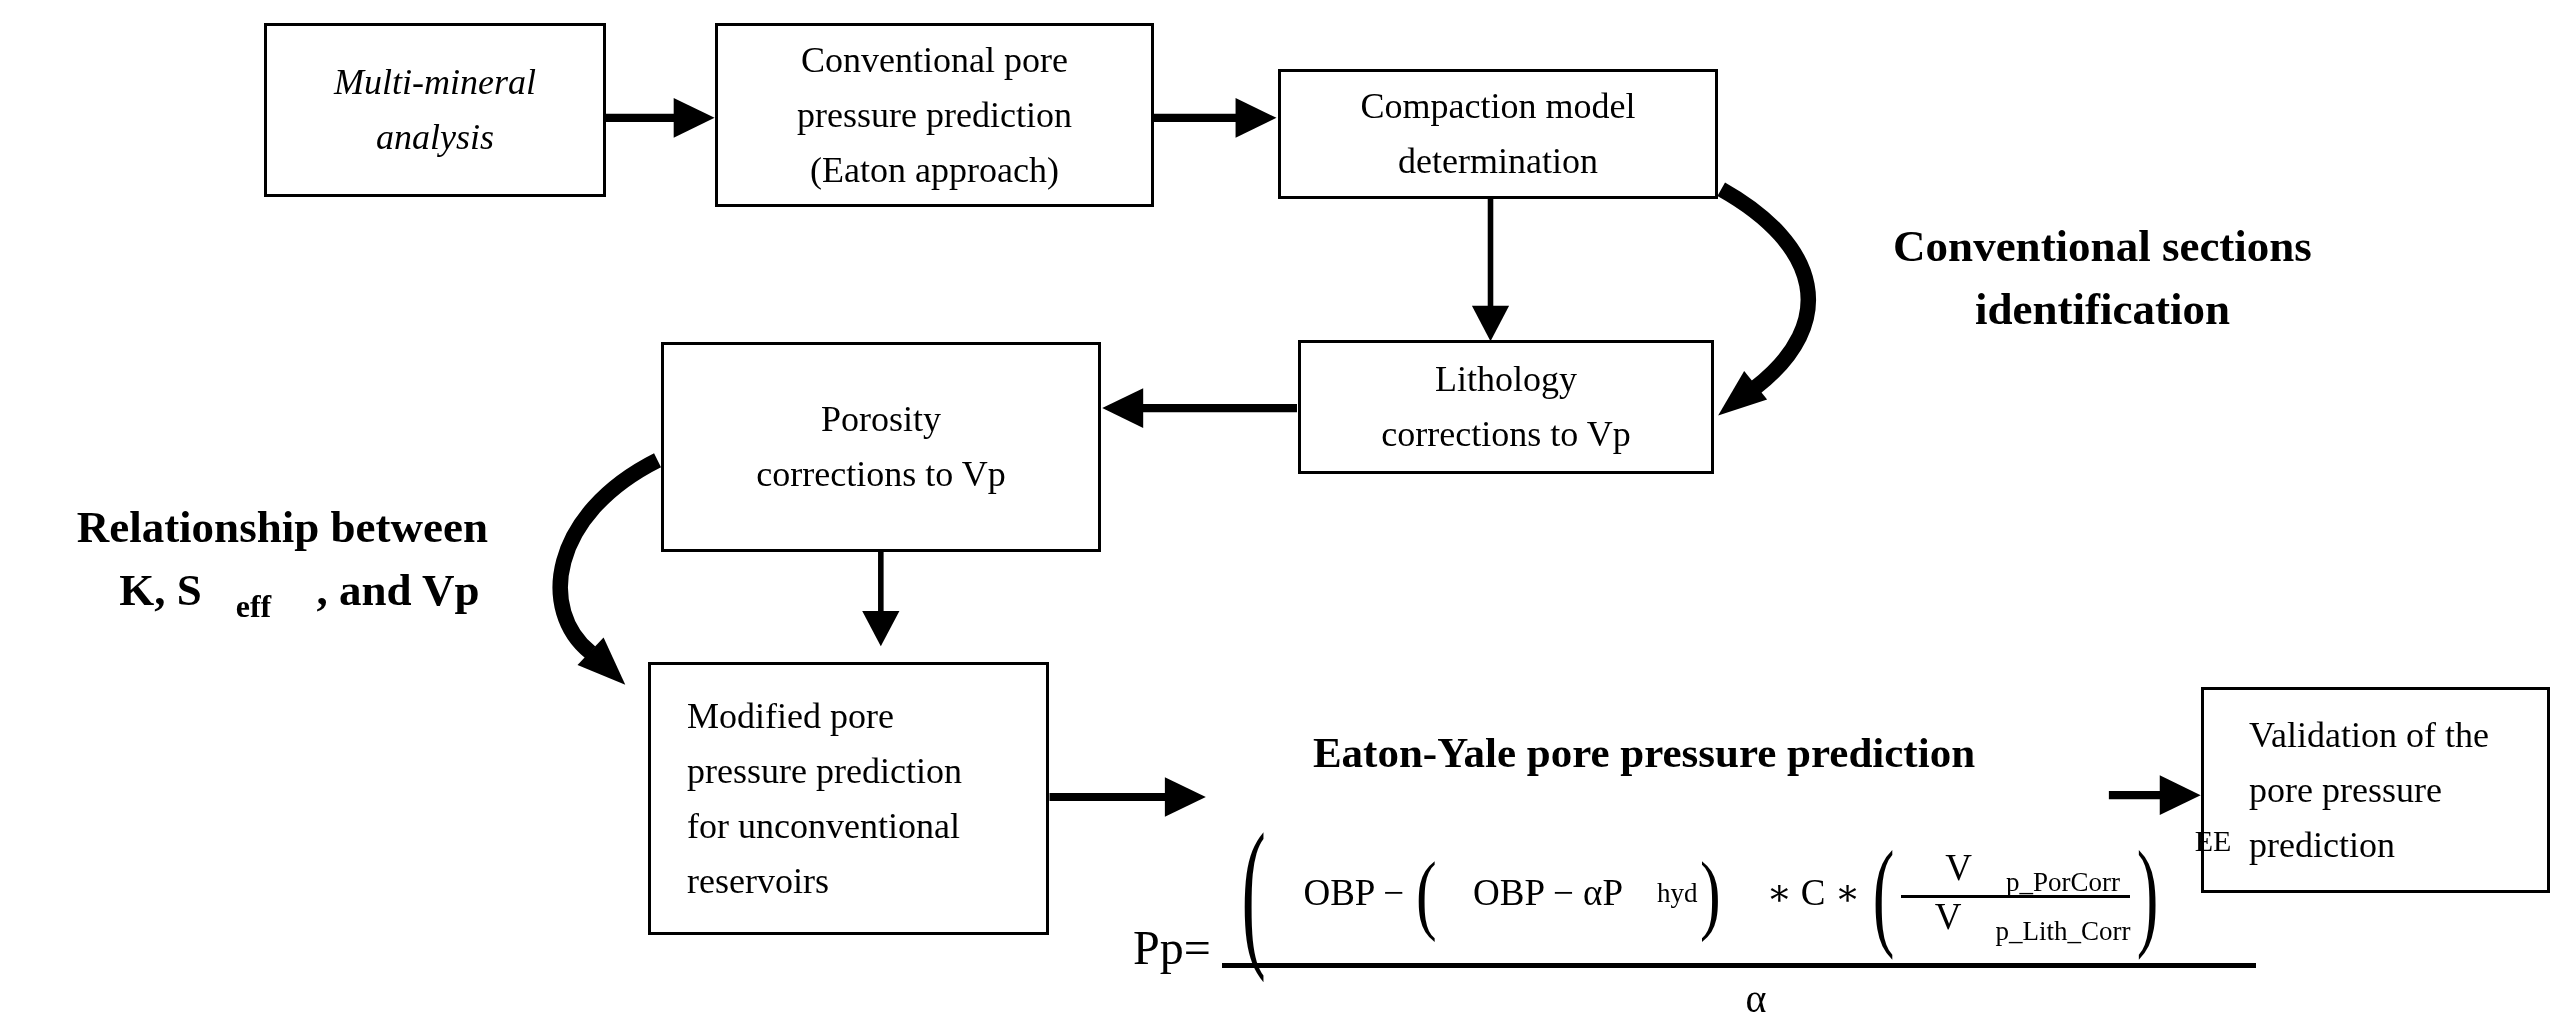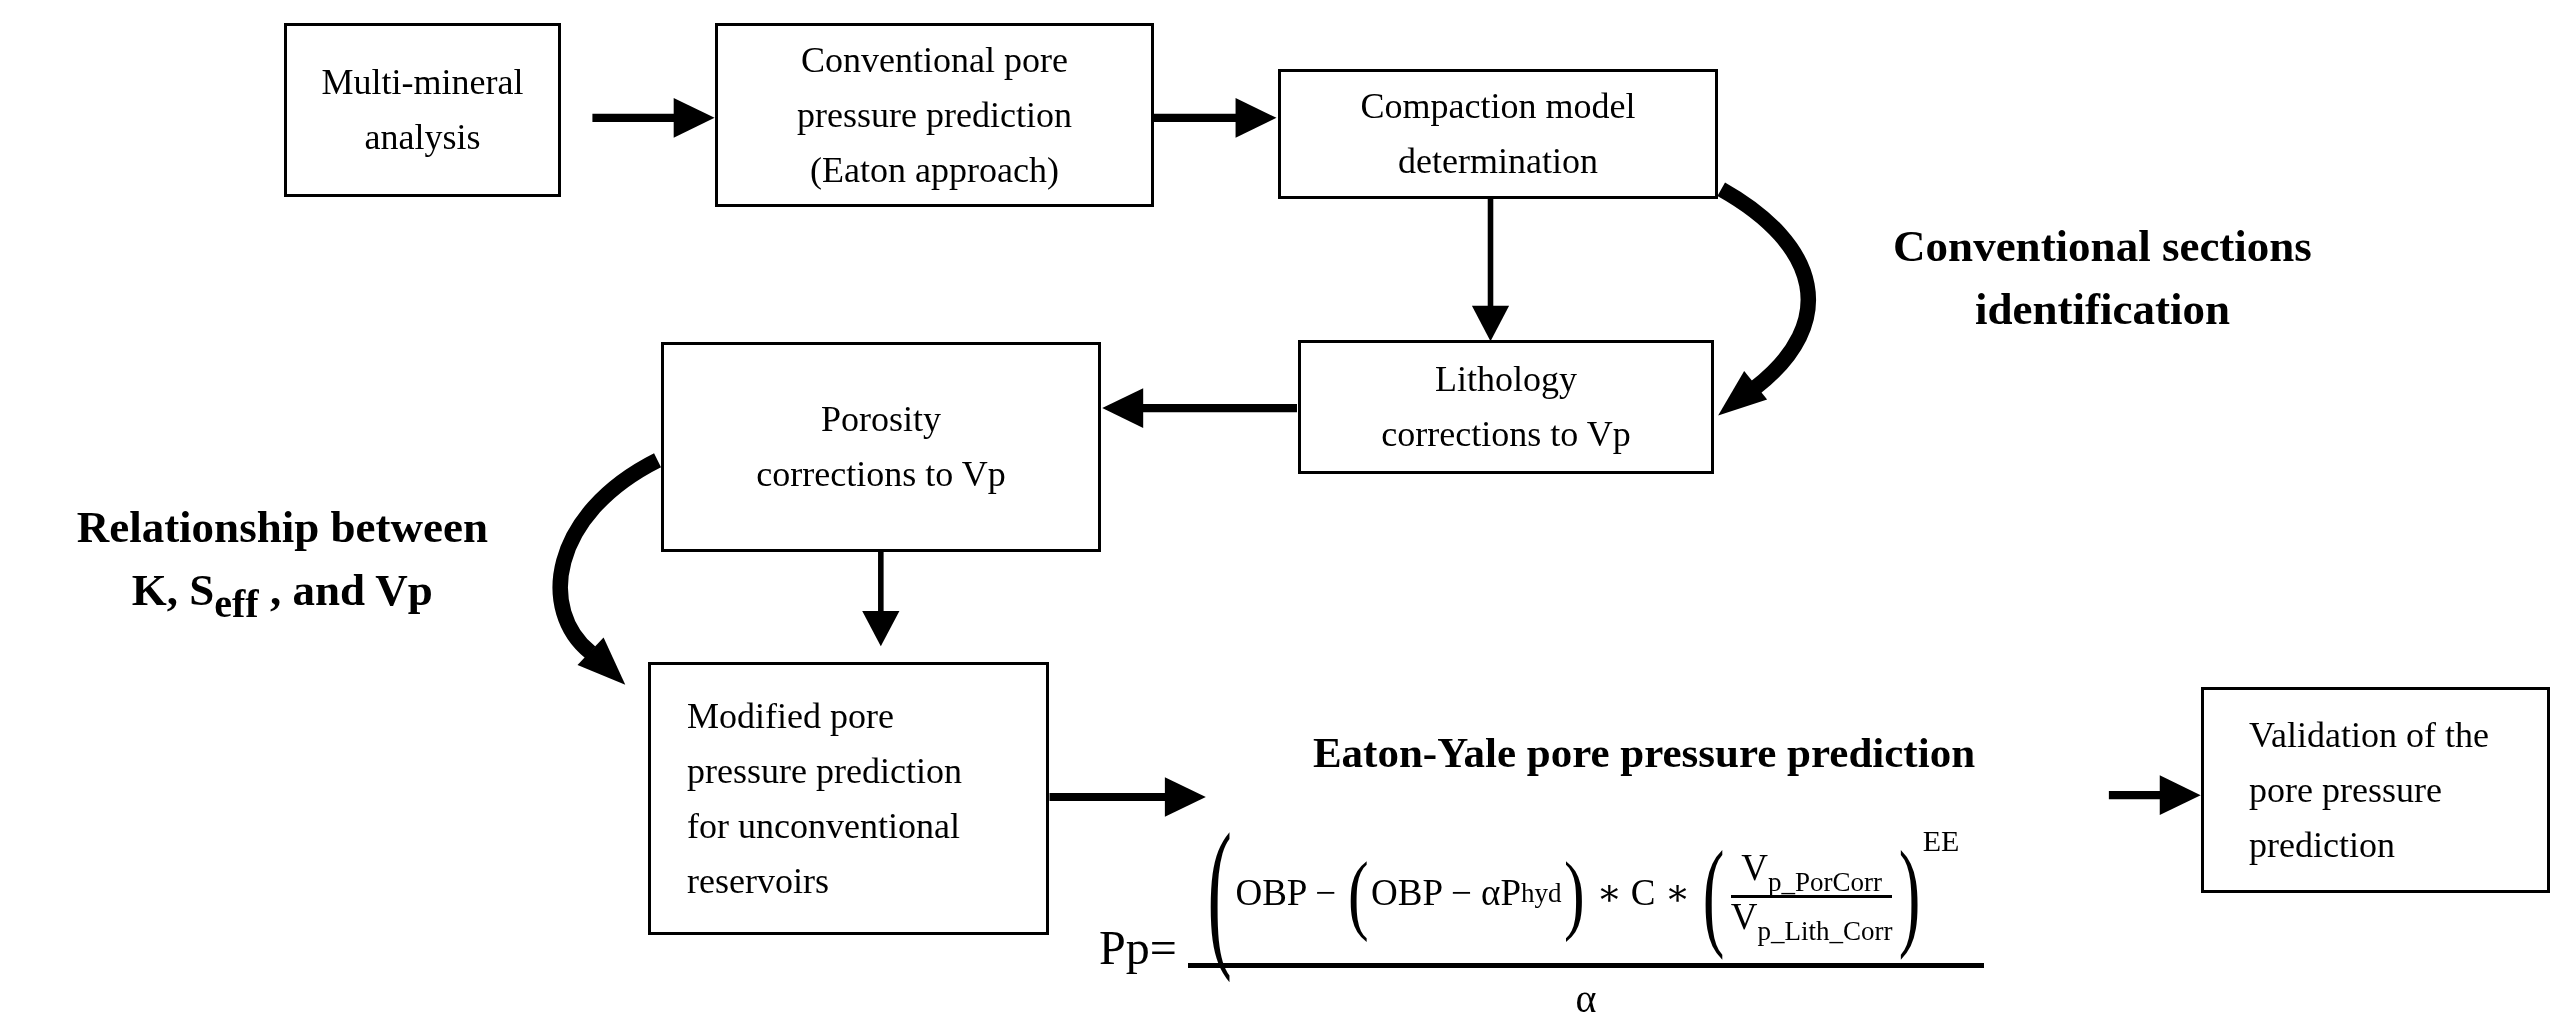--- a/index.html
+++ b/index.html
@@ -13,22 +13,22 @@
     position:absolute;background:#ffffff;border:3.7px solid #000;
     display:flex;flex-direction:column;justify-content:center;
     font-size:36px;line-height:55px;text-align:center;box-sizing:border-box;
   }
   .box.thin{border-width:3.1px;}
   .box.leftalign{text-align:left;}
   .blabel{
     position:absolute;font-weight:bold;font-size:45px;line-height:63px;
     text-align:center;
   }
-  .blabel .subsc{font-size:40px;vertical-align:-12.4px;}
-  .tok{white-space:pre;}
+  .blabel .subsc{font-size:32px;vertical-align:-12.4px;}
+  .tok{white-space:pre;margin-left:34px;}
   
   .formula{position:absolute;left:1099px;top:825px;display:flex;align-items:center;}
   .f-lhs{font-size:48px;margin-right:11px;transform:translateY(23.6px);}
   .f-frac{display:inline-flex;flex-direction:column;align-items:center;}
   .f-num{display:inline-flex;align-items:center;height:135px;padding:0 16px;font-size:37px;}
   .f-bar{align-self:stretch;height:5.6px;background:#000;margin:2.5px 0 1.2px 0;}
   .f-den{font-size:40px;margin-top:6.2px;}
   .f-num sub,.f-num .fsub{font-size:27px;vertical-align:-11px;line-height:0;}
   .paren{display:inline-block;line-height:0;vertical-align:middle;font-weight:400;}
   .p-outer{font-size:73px;transform:scaleY(2.25);margin:0 3.7px;}
@@ -82,21 +82,21 @@
     <g>
       <path d="M 2775,305 C 2935,395 2965,520 2830,625" fill="none" stroke="#000" stroke-width="25"></path>
       <polygon points="2770,670 2849,644 2812,598" fill="#000"></polygon>
     </g>
     <g>
       <path d="M 1060,742 C 885,830 868,985 952,1052" fill="none" stroke="#000" stroke-width="25"></path>
       <polygon points="1008,1104 931,1072 973,1028" fill="#000"></polygon>
     </g>
   </svg>
 
-  <div class="box" style="left:284px;top:23px;width:277px;height:174px;">
+  <div class="box" style="left:264px;top:23px;width:342px;height:174px;font-style:italic;">
     <div>Multi-mineral</div>
     <div>analysis</div>
   </div>
 
   <div class="box" style="left:715px;top:23px;width:439px;height:184px;">
     <div>Conventional pore</div>
     <div>pressure prediction</div>
     <div>(Eaton approach)</div>
   </div>
 

